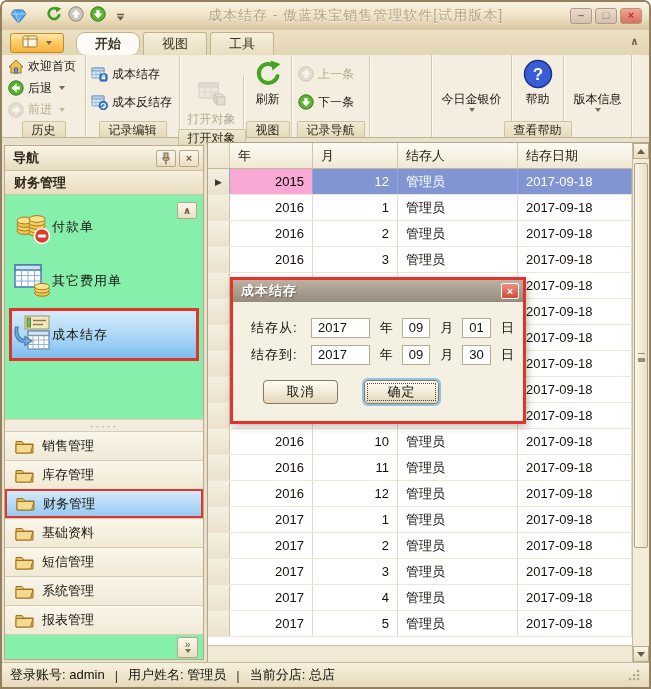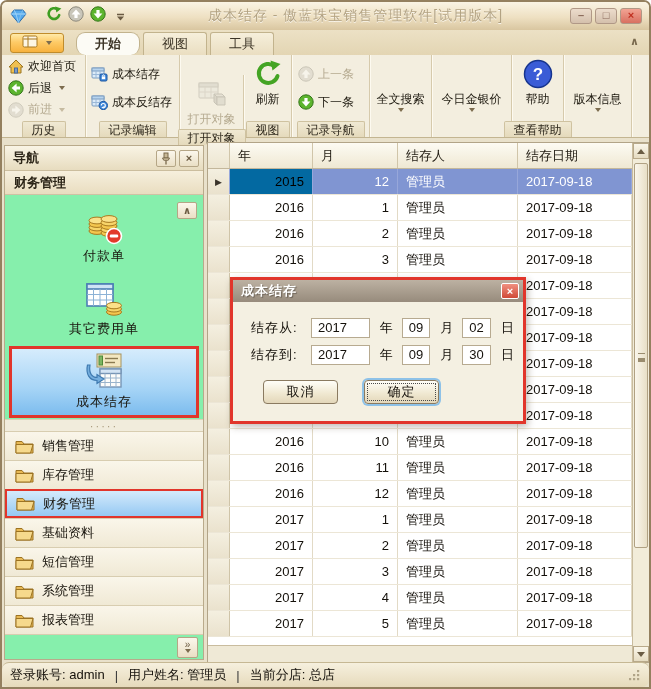--- a/index.html
+++ b/index.html
@@ -60,21 +60,21 @@
   .nav-title{flex:1;}
   .nav-hbtn{width:20px;height:17px;border:1px solid #b5a686;border-radius:2px;margin-left:3px;
     background:linear-gradient(#fbf7ec,#eadfc5);display:flex;align-items:center;justify-content:center;
     font-size:11px;color:#6a5a40;font-weight:bold;}
   .group-header{height:24px;background:linear-gradient(#f6efdd,#e9ddc0);border-bottom:1px solid #cfc2a4;
     display:flex;align-items:center;padding:0 9px;font-weight:bold;font-size:13px;color:#2c2518;}
   .icon-panel{height:224px;position:relative;padding-top:4px;}
   .collapse-btn{position:absolute;top:7px;right:6px;width:20px;height:17px;border:1px solid #b5a686;border-radius:2px;
     background:linear-gradient(#fbf7ec,#eadfc5);display:flex;align-items:center;justify-content:center;
     font-size:10px;color:#6a5a40;font-weight:bold;}
-  .nav-item{display:flex;flex-direction:column;align-items:center;margin:1px 4px;padding:3px 0 4px;
+  .nav-item{display:flex;flex-direction:row;align-items:center;margin:1px 4px;padding:3px 0 4px;
     font-size:13px;color:#18140c;border:3px solid transparent;}
   .nav-item .nav-icon{height:40px;display:flex;align-items:center;}
   .nav-item-label{margin-top:1px;letter-spacing:1px;}
   .nav-item.selected{background:linear-gradient(var(--selTop),#a6d4f6 60%,var(--selBottom));}
   .nav-item.annotated{border:3px solid var(--red);}
   .splitter{height:12px;display:flex;align-items:center;justify-content:center;color:#a89a7c;font-size:11px;
     letter-spacing:2px;border-top:1px solid #ddd2b6;background:#f1ecdc;line-height:6px;}
   .folder-item{height:29px;display:flex;align-items:center;gap:8px;padding-left:10px;border-top:1px solid #d8cdb0;
     background:linear-gradient(#faf6ea,#f0e9d5);font-size:13px;color:#18140c;}
   .folder-item.selected{background:linear-gradient(#d4eafb,#96c9f3);}
@@ -92,21 +92,21 @@
   .h-ind{width:22px;padding:0;background:linear-gradient(#f7f3e6,#ece5d0);}
   .c-year{width:83px;} .c-month{width:85px;} .c-person{width:120px;} .c-date{flex:1;border-right:none;}
   .g-body{position:absolute;top:26px;left:0;right:17px;bottom:17px;overflow:hidden;background:#fff;}
   .g-row{display:flex;height:26px;border-bottom:1px solid #ece6d6;}
   .g-cell{border-right:1px solid #e2dac6;padding:0 8px;display:flex;align-items:center;font-size:13px;color:#14100a;}
   .cell-ind{width:22px;padding:0;background:linear-gradient(#f4efe0,#eae2cd);border-right:1px solid #cfc4a8;
     justify-content:center;font-size:9px;color:#3a332a;}
   .align-r{justify-content:flex-end;}
   .g-row.selected .g-cell{background:var(--selblue);color:#fff;border-right-color:#97a7da;border-bottom:none;}
   .g-row.selected .cell-ind{background:linear-gradient(#f4efe0,#eae2cd);color:#3a332a;}
-  .g-row.selected .cell-year{background:#0369a1;color:#000;}
+  .g-row.selected .cell-year{background:#f9a8d4;color:#000;}
   .vscroll{position:absolute;top:0;right:0;bottom:0;width:17px;background:#f2ecd9;border-left:1px solid #c9bc9e;}
   .vs-btn{position:absolute;left:0;width:16px;height:16px;border:1px solid #b8a98a;
     background:linear-gradient(#faf6ea,#e6dcc2);display:flex;align-items:center;justify-content:center;}
   .vs-up{top:0;} .vs-down{bottom:0;}
   .tri-up-s{width:0;height:0;border:4px solid transparent;border-bottom:5px solid #6a5c44;margin-top:-4px;}
   .tri-down-s{width:0;height:0;border:4px solid transparent;border-top:5px solid #6a5c44;margin-bottom:-4px;}
   .vs-thumb{position:absolute;top:20px;left:1px;width:14px;height:385px;border:1px solid #b0a183;border-radius:2px;
     background:linear-gradient(90deg,#faf6ec,#e8dfc6);display:flex;align-items:center;justify-content:center;}
   .vs-grip{width:7px;height:5px;border-top:1px solid #9a8c6e;box-shadow:0 2px 0 #9a8c6e,0 4px 0 #9a8c6e;}
   .hscroll{position:absolute;left:0;right:17px;bottom:0;height:17px;background:#efe9d6;border-top:1px solid #c9bc9e;}
@@ -123,21 +123,21 @@
   .dlg-label{width:64px;letter-spacing:1px;}
   .dlg-input{border:1px solid #b7aa90;background:#fff;height:20px;line-height:18px;font-size:13px;padding-left:6px;}
   .in-year{width:62px;} .in-mon{width:30px;} .in-day{width:30px;}
   .dlg-unit{margin:0 9px 0 10px;}
   .dlg-buttons{display:flex;margin:14px 0 0 12px;gap:26px;}
   .dlg-btn{width:75px;height:24px;border:1px solid #8a7a60;border-radius:4px;font-size:13px;color:#14100a;
     background:linear-gradient(#fffef8,#efe7cf 60%,#e3d7ba);font-family:inherit;letter-spacing:1px;}
   .dlg-btn.focused{box-shadow:0 0 0 2px #8ec2e8;outline:1px dotted #4a4a4a;outline-offset:-4px;}
   
   .statusbar{position:absolute;left:0;right:0;bottom:0;height:25px;background:linear-gradient(#f6f0de,#e6dabb);
-    border-top:1px solid #c6b894;display:flex;align-items:center;padding:0 8px;font-size:13px;color:#14100a;gap:10px;border-radius:7px;}
+    border-top:1px solid #c6b894;display:flex;align-items:center;padding:0 8px;font-size:13px;color:#14100a;gap:10px;}
   .sb-sep{color:#3a3a3a;}
   .grip{margin-left:auto;display:flex;}
 </style>
 </head>
 <body>
 
 <div class="window" data-name="app-window">
 
   <div class="titlebar" data-name="titlebar">
     <span class="app-icon" data-name="diamond-icon">
@@ -330,27 +330,20 @@
               </svg>
             </span>
             <span class="rlabel" data-name="button-label">下一条</span>
           </div>
         </div>
         <div class="rg-label">
           <span class="rg-label-box" data-name="group-label">记录导航</span>
         </div>
       </div>
       <div class="rgroup" data-name="ribbon-group-fulltext-search" style="width: 62px;">
-        <div class="rg-content big">
-          <div class="rbtn-big" data-name="fulltext-search-button">
-            <span class="ricon-big" data-name="no-icon"></span>
-            <span class="rlabel-big" data-name="button-label">全文搜索</span>
-            <span class="tri-d" data-name="chevron-down-icon"></span>
-          </div>
-        </div>
         <div class="rg-label"></div>
       </div>
       <div class="rgroup" data-name="ribbon-group-gold-price" style="width: 80px; gap: 8px;">
         <div class="rg-content big">
           <div class="rbtn-big" data-name="today-gold-price-button">
             <span class="ricon-big" data-name="no-icon"></span>
             <span class="rlabel-big" data-name="button-label">今日金银价</span>
             <span class="tri-d" data-name="chevron-down-icon"></span>
           </div>
         </div>
@@ -689,21 +682,21 @@
       <span class="dlg-title-text" data-name="dialog-title">成本结存</span>
       <span class="dlg-close" data-name="dialog-close-button">×</span>
     </div>
     <div class="dlg-body" data-name="dialog-body">
       <div class="dlg-row" data-name="settle-from-row">
         <span class="dlg-label" data-name="settle-from-label">结存从:</span>
         <span class="dlg-input in-year" data-name="from-year-input">2017</span>
         <span class="dlg-unit" data-name="year-unit-label">年</span>
         <span class="dlg-input in-mon" data-name="from-month-input">09</span>
         <span class="dlg-unit" data-name="month-unit-label">月</span>
-        <span class="dlg-input in-day" data-name="from-day-input">02</span>
+        <span class="dlg-input in-day" data-name="from-day-input">01</span>
         <span class="dlg-unit" data-name="day-unit-label">日</span>
       </div>
       <div class="dlg-row" data-name="settle-to-row">
         <span class="dlg-label" data-name="settle-to-label">结存到:</span>
         <span class="dlg-input in-year" data-name="to-year-input">2017</span>
         <span class="dlg-unit" data-name="year-unit-label">年</span>
         <span class="dlg-input in-mon" data-name="to-month-input">09</span>
         <span class="dlg-unit" data-name="month-unit-label">月</span>
         <span class="dlg-input in-day" data-name="to-day-input">30</span>
         <span class="dlg-unit" data-name="day-unit-label">日</span>

